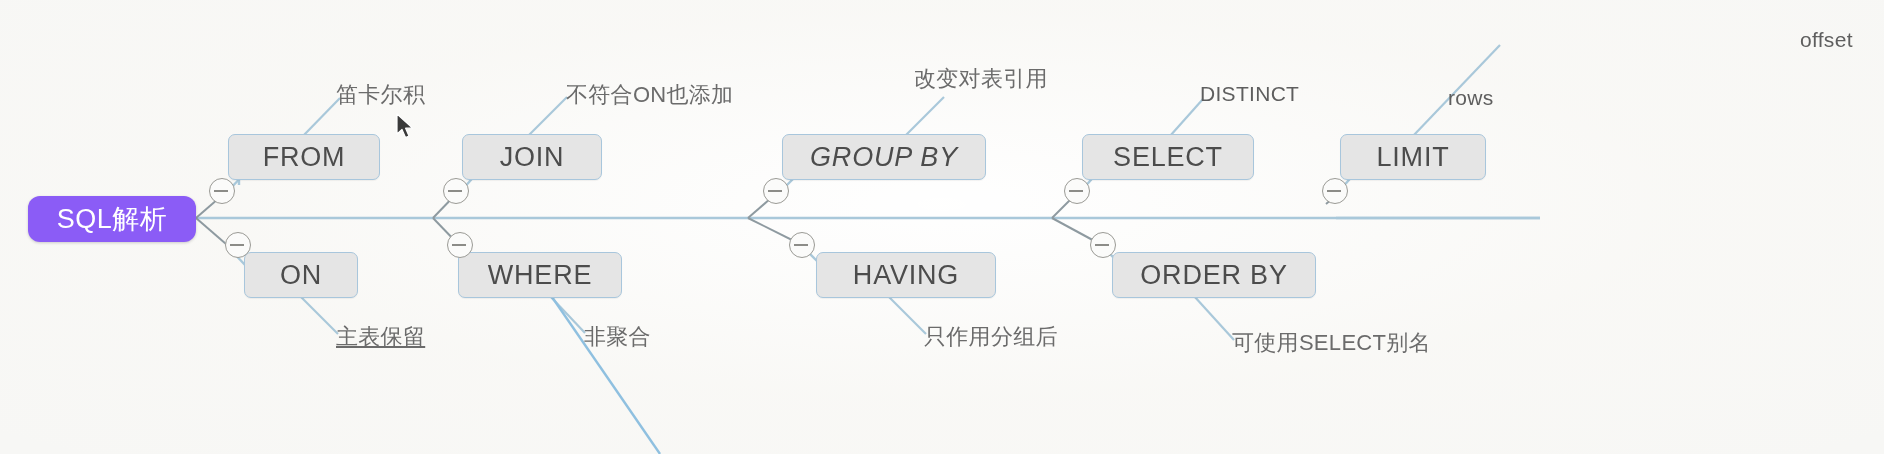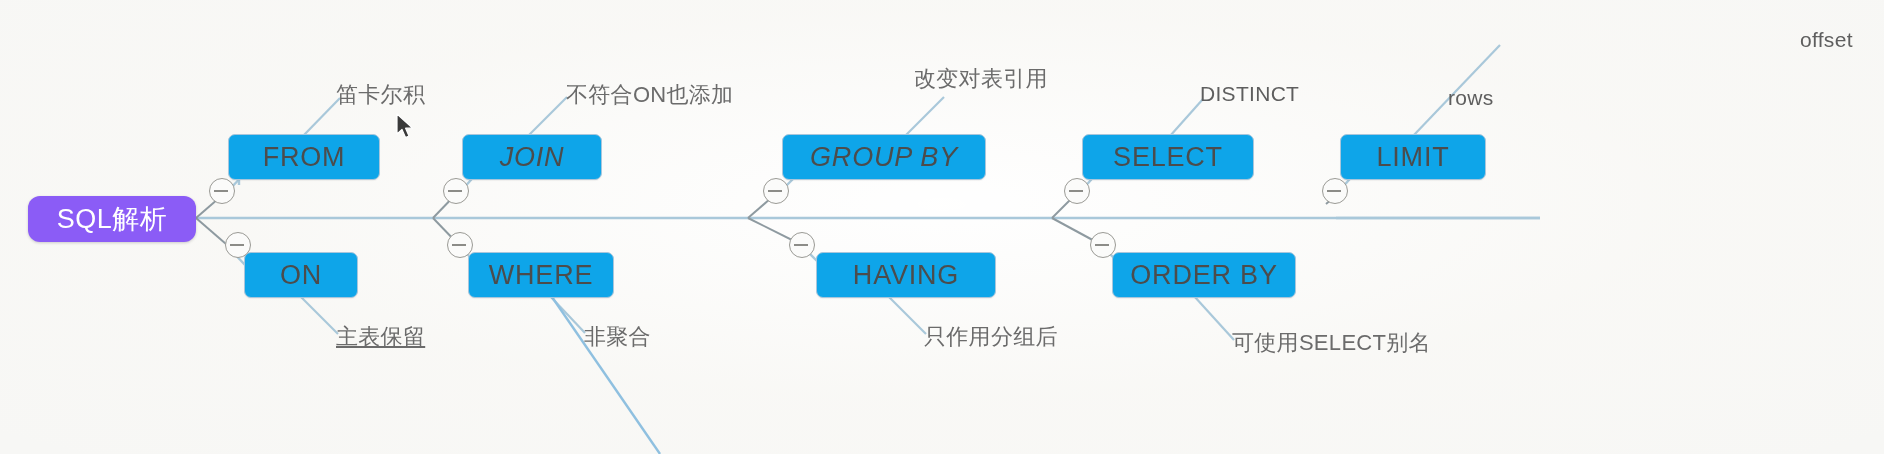--- a/index.html
+++ b/index.html
@@ -44,21 +44,21 @@
   .root-node {
     background: #8b5cf6;
     color: #ffffff;
     border-radius: 12px;
     font-size: 27px;
     letter-spacing: 0.5px;
     padding: 12px 16px;
     box-shadow: 0 1px 3px rgba(0,0,0,0.18);
   }
   .topic-node {
-    background: #0ea5e9;
+    background: #e5e5e5;
     border: 1.5px solid #a8c6dc;
     border-radius: 7px;
     color: #4c4c4c;
     font-size: 27px;
     letter-spacing: 0.8px;
     padding: 0 14px;
     box-shadow: 0 1px 1px rgba(0,0,0,0.05);
   }
   .leaf-label {
     position: absolute;
@@ -158,49 +158,49 @@
   </svg>
 
   <div class="node root-node" style="left:28px; top:196px; width:168px; height:46px;">
     <span>SQL解析</span>
   </div>
 
   <div class="node topic-node" style="left:228px; top:134px; width:152px; height:46px;">
     <span>FROM</span>
   </div>
 
-  <div class="node topic-node" style="left:462px; top:134px; width:140px; height:46px;font-style:italic;">
+  <div class="node topic-node" style="left:462px; top:134px; width:140px; height:46px;">
     <span>JOIN</span>
   </div>
 
   <div class="node topic-node" style="left:782px; top:134px; width:204px; height:46px;font-style:italic;">
     <span>GROUP BY</span>
   </div>
 
   <div class="node topic-node" style="left:1082px; top:134px; width:172px; height:46px;">
     <span>SELECT</span>
   </div>
 
   <div class="node topic-node" style="left:1340px; top:134px; width:146px; height:46px;">
     <span>LIMIT</span>
   </div>
 
   <div class="node topic-node" style="left:244px; top:252px; width:114px; height:46px;">
     <span>ON</span>
   </div>
 
-  <div class="node topic-node" style="left:468px; top:252px; width:146px; height:46px;">
+  <div class="node topic-node" style="left:458px; top:252px; width:164px; height:46px;">
     <span>WHERE</span>
   </div>
 
   <div class="node topic-node" style="left:816px; top:252px; width:180px; height:46px;">
     <span>HAVING</span>
   </div>
 
-  <div class="node topic-node" style="left:1112px; top:252px; width:184px; height:46px;">
+  <div class="node topic-node" style="left:1112px; top:252px; width:204px; height:46px;">
     <span>ORDER BY</span>
   </div>
 
   <div class="collapse-toggle" style="left:209px; top:178px;"></div>
   <div class="collapse-toggle" style="left:225px; top:232px;"></div>
   <div class="collapse-toggle" style="left:443px; top:178px;"></div>
   <div class="collapse-toggle" style="left:447px; top:232px;"></div>
   <div class="collapse-toggle" style="left:763px; top:178px;"></div>
   <div class="collapse-toggle" style="left:789px; top:232px;"></div>
   <div class="collapse-toggle" style="left:1064px; top:178px;"></div>

